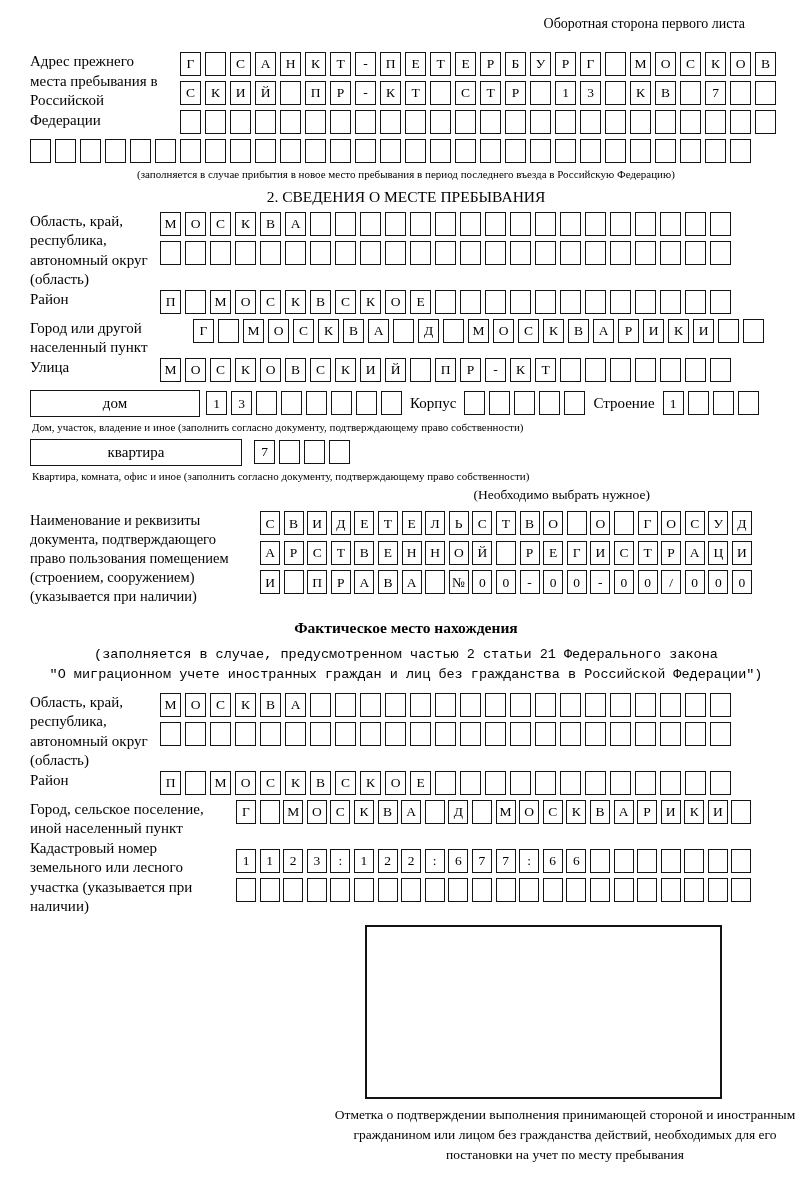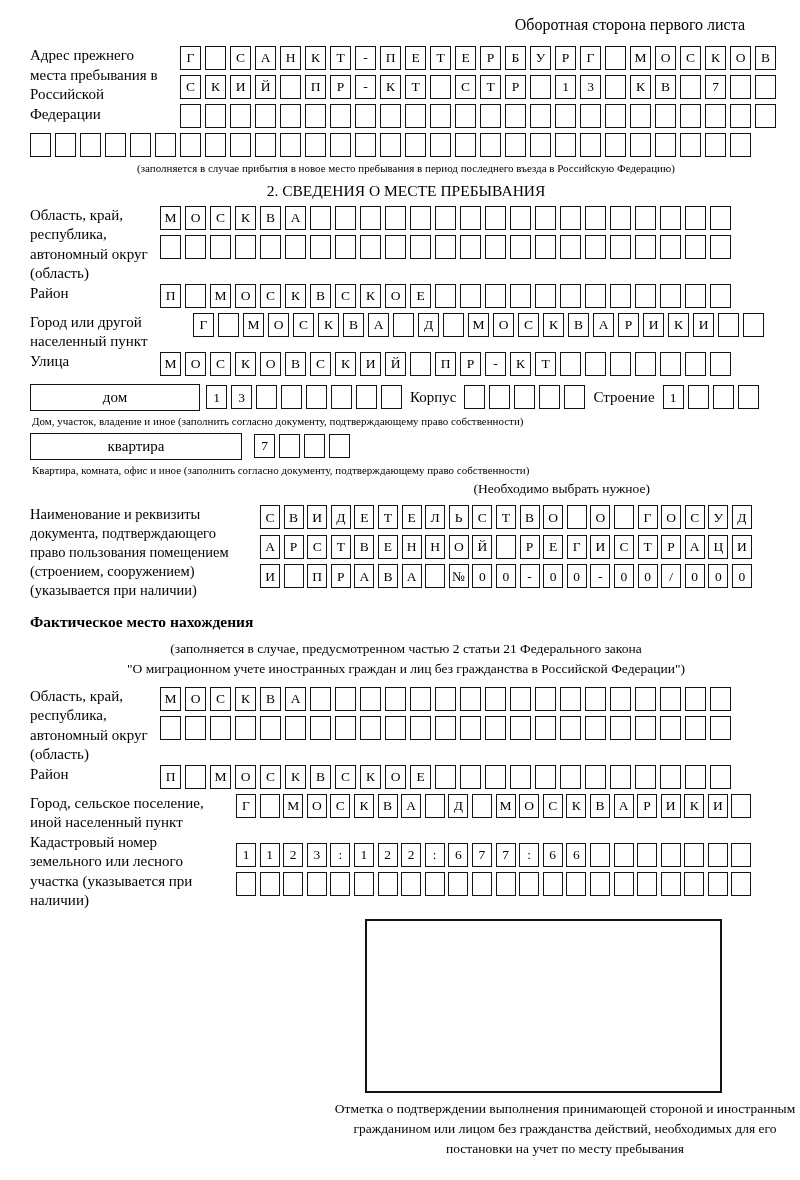--- a/index.html
+++ b/index.html
@@ -1,19 +1,19 @@
 <!DOCTYPE html>
 <html><head>
 <meta charset="utf-8">
 <style>
   html,body{margin:0;padding:0;background:#fff;color:#000;}
   body{width:800px;height:1180px;font-family:"Liberation Serif","DejaVu Serif",serif;}
   .sheet{position:relative;box-sizing:border-box;width:800px;height:1180px;
          padding:16px 10px 0 30px;overflow:hidden;}
-  .top-note{text-align:right;font-size:16px;padding-right:45px;margin-bottom:12px;}
+  .top-note{text-align:right;font-size:14px;padding-right:45px;margin-bottom:20px;}
 
   .group{display:flex;align-items:flex-start;gap:8px;}
   .lbl{font-size:15px;line-height:1.3;flex-shrink:0;}
   .addr-lbl{width:142px;}
   .w120{width:122px;}
   .w155{width:155px;}
   .w196{width:198px;}
   .doc-lbl{width:222px;font-size:14.5px;}
 
   .boxrow{display:flex;gap:4px;margin-bottom:5px;flex-wrap:nowrap;}
@@ -39,22 +39,22 @@
   .chk{box-sizing:border-box;width:24px;height:26px;border:1.6px solid #141414;display:flex;
        align-items:center;justify-content:center;font-size:15px;flex-shrink:0;}
   .stay-lbl{margin-right:8px;}
   .opt-lbl{margin:0 34px 0 10px;}
   .opt-lbl:last-child{margin-right:0;}
   .need-caption{font-size:13.5px;text-align:right;width:620px;margin:0 0 8px 0;}
 
   .doc-group{margin-top:4px;}
   .doc-group .boxrow{margin-bottom:5.5px;}
 
-  .fact-title{font-weight:bold;font-size:15.5px;text-align:left;width:752px;margin:14px 0 8px 0;}
-  .fact-cap{font-size:13.5px;text-align:center;width:752px;line-height:1.45;margin-bottom:8px;}
+  .fact-title{font-weight:bold;font-size:15.5px;text-align:center;width:752px;margin:14px 0 8px 0;}
+  .fact-cap{font-size:13.5px;text-align:center;width:752px;line-height:1.45;margin-bottom:8px;font-family:Liberation Mono, monospace;}
 
   .cad-rows{margin-top:10px;}
 
   .stamp-box{box-sizing:border-box;border:2px solid #141414;width:357px;height:174px;
              margin:8px 0 6px 335px;background:#fff;}
   .stamp-caption{width:470px;margin-left:300px;text-align:center;font-size:13.5px;line-height:1.5;}
 </style>
 </head>
 <body>
 

